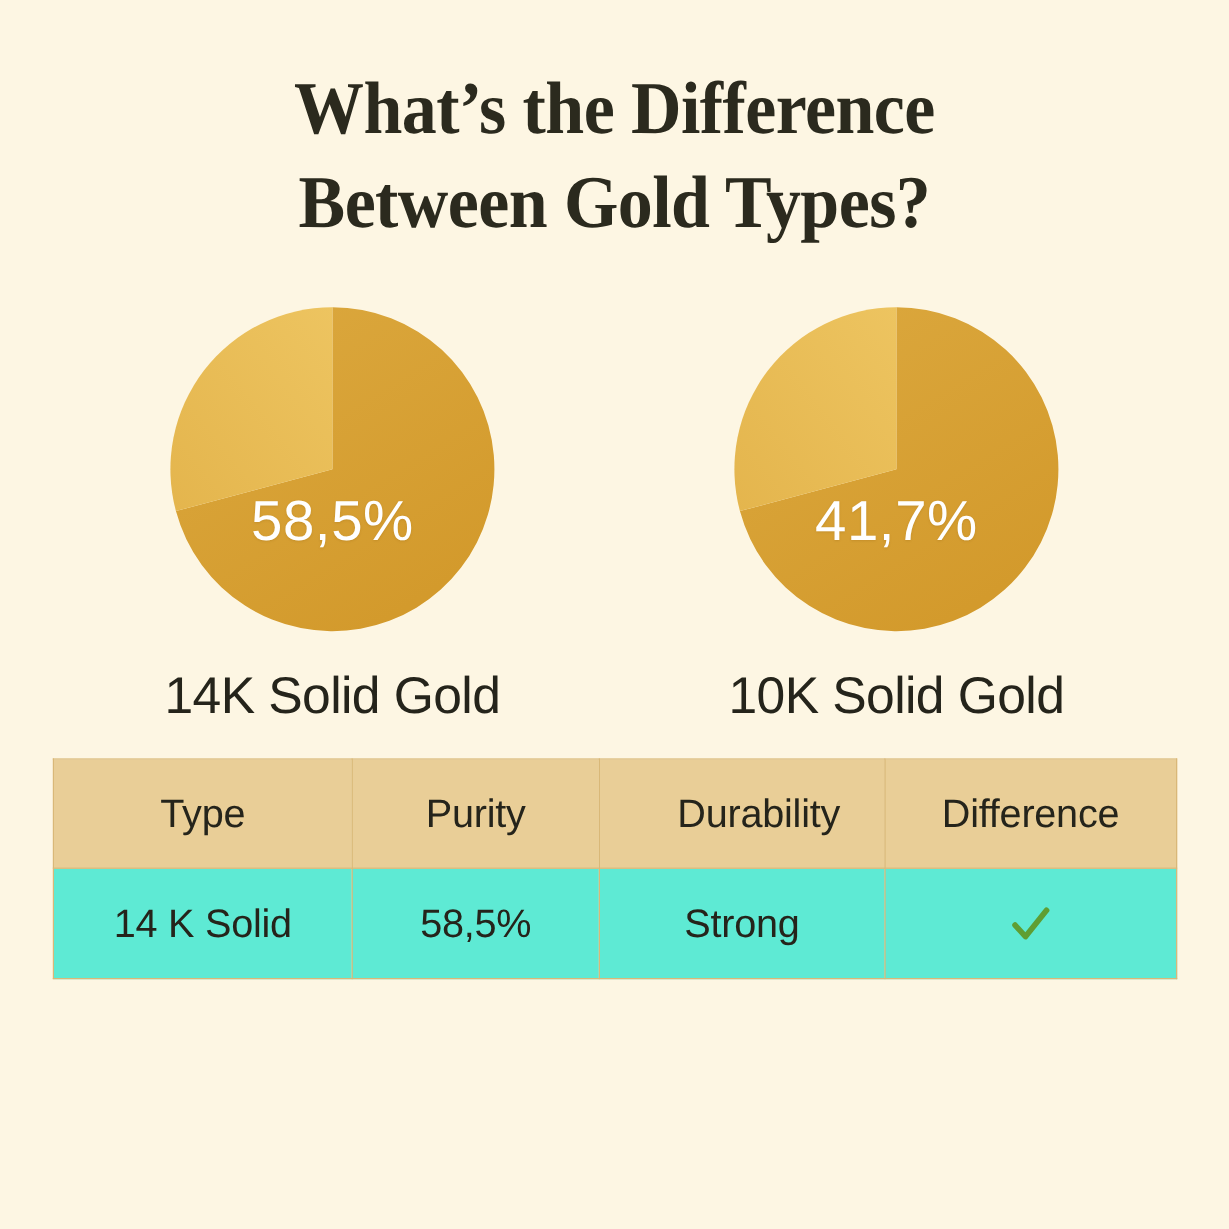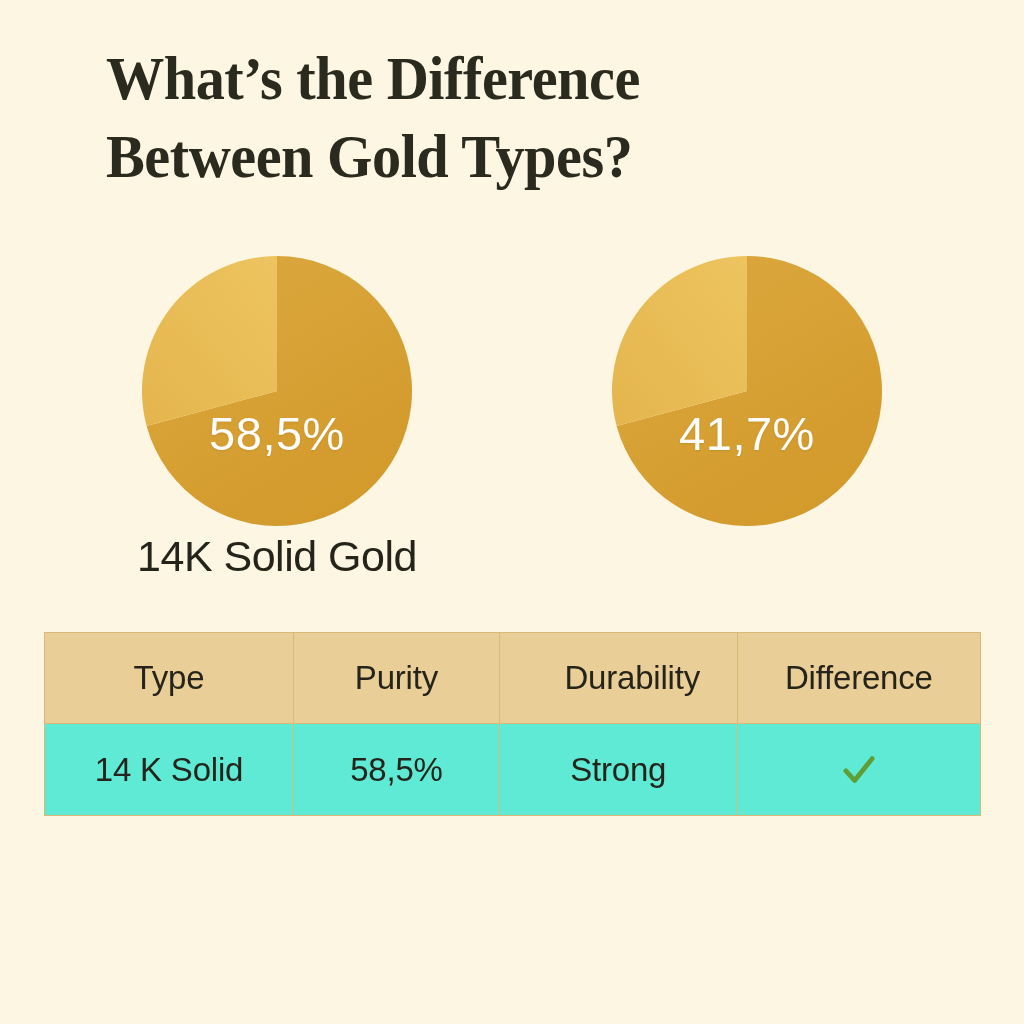--- a/index.html
+++ b/index.html
@@ -11,22 +11,22 @@
   }
   .page {
     position:relative;
     width:1024px; height:1024px;
     background:#FDF6E3;
   }
 
   
   .title-block {
     position:absolute;
-    top:39px; left:0; right:0;
-    text-align:left;
+    top:52px; left:0; right:0;
+    text-align:center;
     padding:0 80px;
   }
   .title-line {
     font-family:"Liberation Serif", "DejaVu Serif", serif;
     font-weight:700;
     font-size:62px;
     line-height:78px;
     letter-spacing:-0.5px;
     color:#2B2A1E;
     transform:scaleX(0.94);
@@ -58,20 +58,21 @@
     left:0; right:0;
     top:156px;
     text-align:center;
     color:#FFFFFF;
     font-size:47px;
     font-weight:400;
     letter-spacing:0.5px;
     text-shadow:0 1px 2px rgba(120,80,10,0.18);
   }
   .chart-caption {
+    margin-top:24px;
     font-size:43px;
     font-weight:400;
     color:#25241B;
     letter-spacing:-0.5px;
     white-space:nowrap;
   }
 
   
   .table-wrap {
     position:absolute;
@@ -161,20 +162,21 @@
             <linearGradient id="gMin2" x1="100%" y1="0%" x2="0%" y2="100%">
               <stop offset="0%" stop-color="#EDC460"></stop>
               <stop offset="100%" stop-color="#E4B54D"></stop>
             </linearGradient>
           </defs>
           <path d="M141 141 L141 6 A135 135 0 1 1 10.6 175.9 Z" fill="url(#gMaj2)"></path>
           <path d="M141 141 L10.6 175.9 A135 135 0 0 1 141 6 Z" fill="url(#gMin2)"></path>
         </svg>
         <div class="pie-value">41,7%</div>
       </div>
+      <div class="chart-caption">10K Solid Gold</div>
     </div>
 
   </div>
 
   <div class="table-wrap">
     <table>
       <thead>
         <tr>
           <th class="col-type">Type</th>
           <th class="col-purity">Purity</th>

